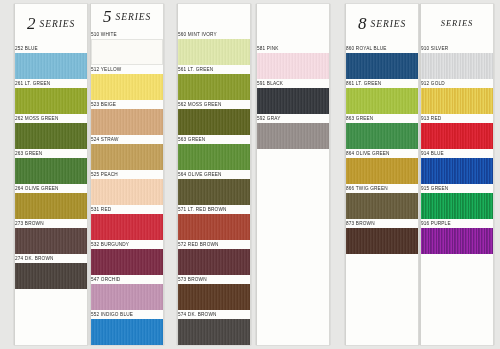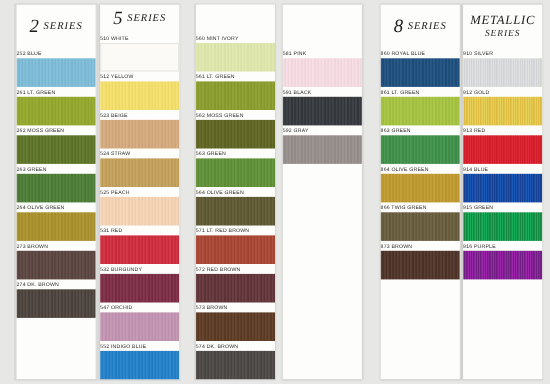--- a/index.html
+++ b/index.html
@@ -282,21 +282,20 @@
           <div class="chip cloth" style="background: rgb(103, 92, 60);"></div>
         </div>
         <div class="entry">
           <div class="lab">873 BROWN</div>
           <div class="chip cloth" style="background: rgb(78, 50, 39);"></div>
         </div>
       </div>
     </div>
     <div class="card" style="position: absolute; left: 420px; width: 72px; top: 4px; bottom: 4px; background: rgb(253, 253, 251);">
       <div class="hdr stack">
-        <span class="num">METALLIC</span>
         <span class="word">SERIES</span>
       </div>
       <div class="swatches">
         <div class="entry">
           <div class="lab">910 SILVER</div>
           <div class="chip tex" style="background: rgb(214, 215, 216);"></div>
         </div>
         <div class="entry">
           <div class="lab">912 GOLD</div>
           <div class="chip tex" style="background: rgb(224, 194, 71);"></div>

